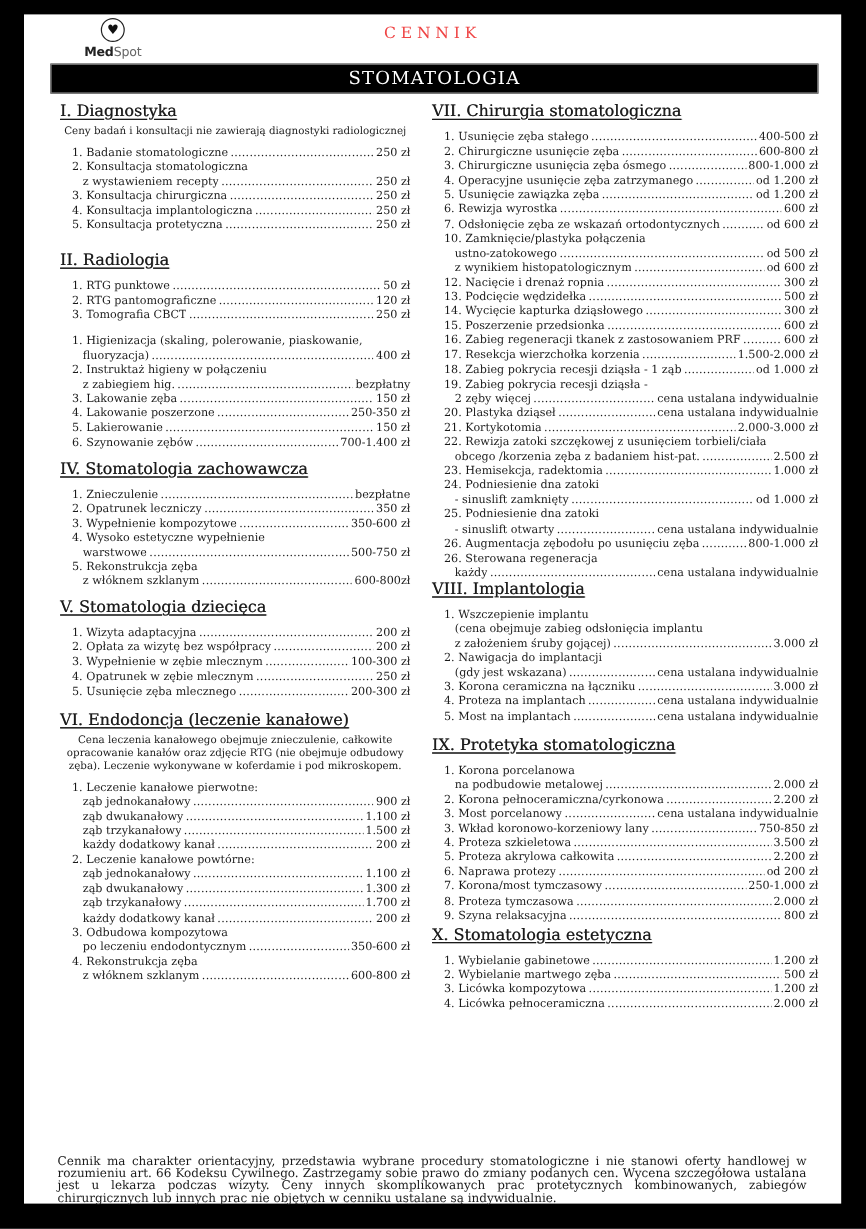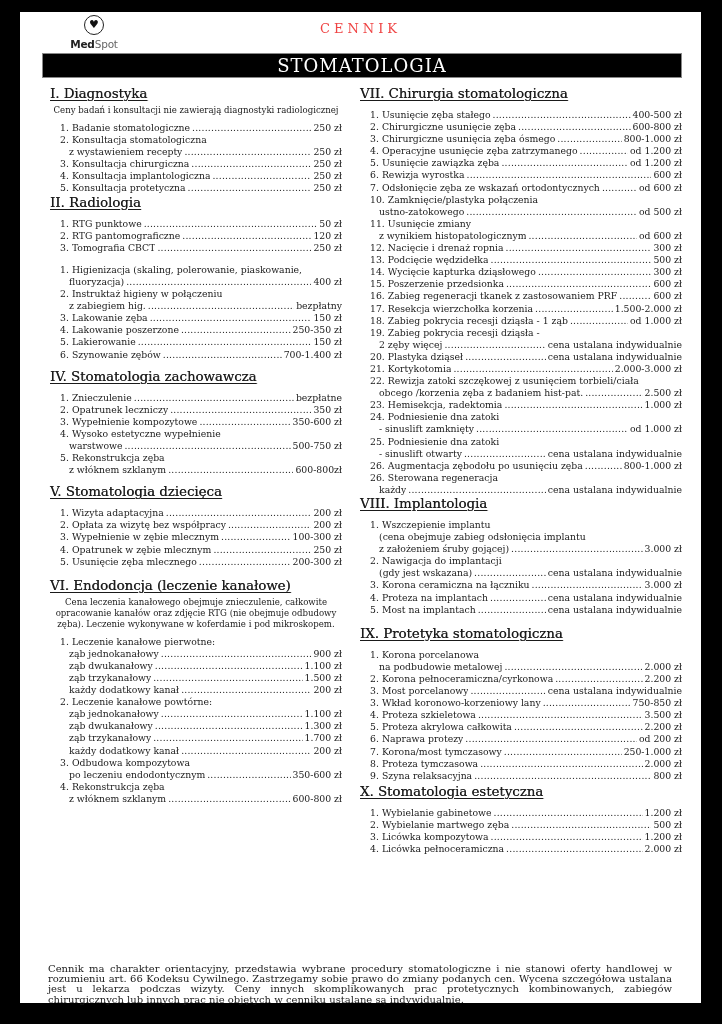--- a/index.html
+++ b/index.html
@@ -4,21 +4,21 @@
 <style>
   html,body{margin:0;padding:0;}
   body{width:722px;height:1024px;background:#000;position:relative;overflow:hidden;font-family:"DejaVu Serif","Liberation Serif",serif;color:#1a1a1a;}
   .page{position:absolute;left:20px;top:12px;width:681px;height:991px;background:#fff;}
   .logo{position:absolute;left:50px;top:3px;width:48px;text-align:center;}
   .logo-circle{width:18px;height:18px;border:1.5px solid #222;border-radius:50%;margin:0 auto;position:relative;font-size:11px;line-height:18px;color:#111;}
   .logo-text{font-family:"DejaVu Sans","Liberation Sans",sans-serif;font-size:10.5px;color:#333;margin-top:3px;letter-spacing:-0.2px;}
   .logo-text b{font-weight:bold;color:#222;}
   .logo-text span{font-weight:normal;color:#666;}
   .title{position:absolute;left:0;right:0;top:9px;text-align:center;font-size:13px;letter-spacing:4px;color:#ef4444;}
-  .banner{position:absolute;left:22px;top:41px;width:638px;height:23px;background:#000;border:1px solid #888;color:#fff;text-align:center;font-size:18px;line-height:23px;letter-spacing:1px;}
+  .banner{position:absolute;left:22px;top:41px;width:638px;height:23px;background:#000;border:1px solid #888;color:#fff;text-align:center;font-size:15px;line-height:23px;letter-spacing:1px;}
   .col{position:absolute;top:74px;}
   .col.left{left:30px;width:292px;}
   .col.right{left:340px;width:322px;}
   h2{font-weight:normal;font-size:13.3px;margin:0;text-decoration:underline;text-underline-offset:2px;text-shadow:0.3px 0 0 #555;}
   .note{font-size:8.6px;line-height:11px;margin:4px 0 6px 0;text-align:center;}
   ul.items{list-style:none;margin:0;padding:0;font-size:9.3px;line-height:12.1px;}
   ul.items li{display:flex;white-space:nowrap;}
   .num{flex:0 0 auto;padding-right:3px;}
   .name{flex:0 1 auto;overflow:hidden;}
   .dots{flex:1 1 auto;overflow:hidden;position:relative;margin:0 2px;}
@@ -72,21 +72,21 @@
             <span class="price">250 zł</span>
           </li>
           <li class="indent">
             <span class="num">5.</span>
             <span class="name">Konsultacja protetyczna</span>
             <span class="dots"></span>
             <span class="price">250 zł</span>
           </li>
         </ul>
       </section>
-    <section style="margin-top:0">
+    <section style="margin-top:15px">
         <h2>II. Radiologia</h2>
         <div style="height: 8px;"></div>
         <ul class="items">
           <li class="indent">
             <span class="num">1.</span>
             <span class="name">RTG punktowe</span>
             <span class="dots"></span>
             <span class="price">50 zł</span>
           </li>
           <li class="indent">
@@ -350,24 +350,20 @@
             <span class="price">od 600 zł</span>
           </li>
           <li class="indent">
             <span class="num">10.</span>
             <span class="name">Zamknięcie/plastyka połączenia</span>
           </li>
           <li class="sub">
             <span class="name">ustno-zatokowego</span>
             <span class="dots"></span>
             <span class="price">od 500 zł</span>
-          </li>
-          <li class="indent">
-            <span class="num">11.</span>
-            <span class="name">Usunięcie zmiany</span>
           </li>
           <li class="sub">
             <span class="name">z wynikiem histopatologicznym</span>
             <span class="dots"></span>
             <span class="price">od  600 zł</span>
           </li>
           <li class="indent">
             <span class="num">12.</span>
             <span class="name">Nacięcie i drenaż ropnia</span>
             <span class="dots"></span>

